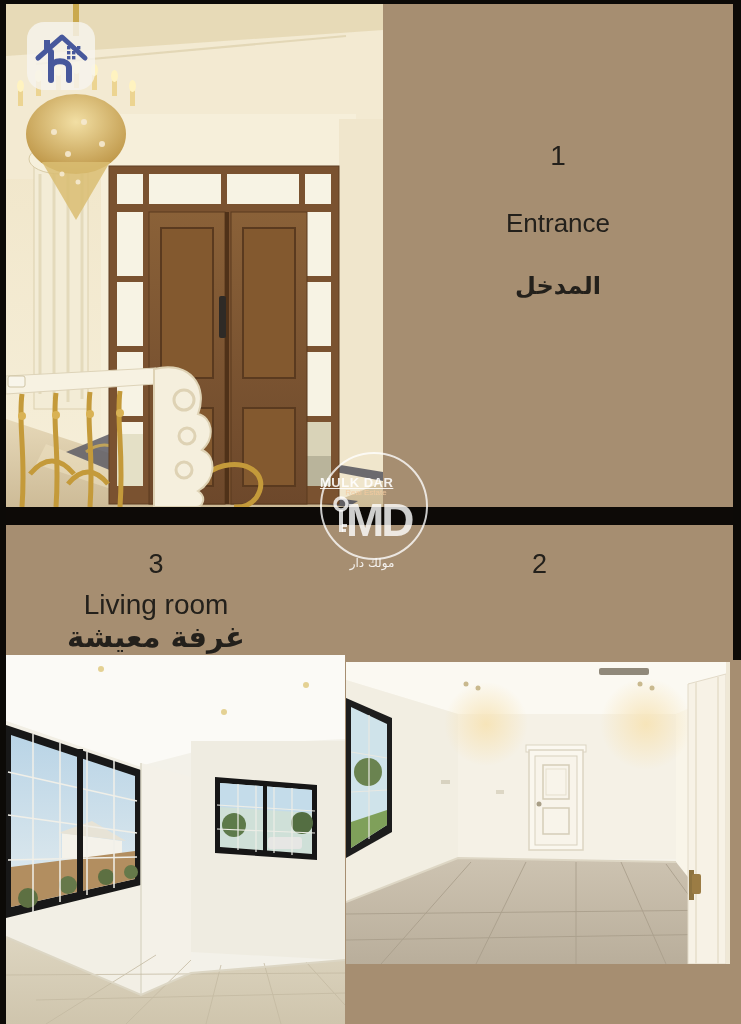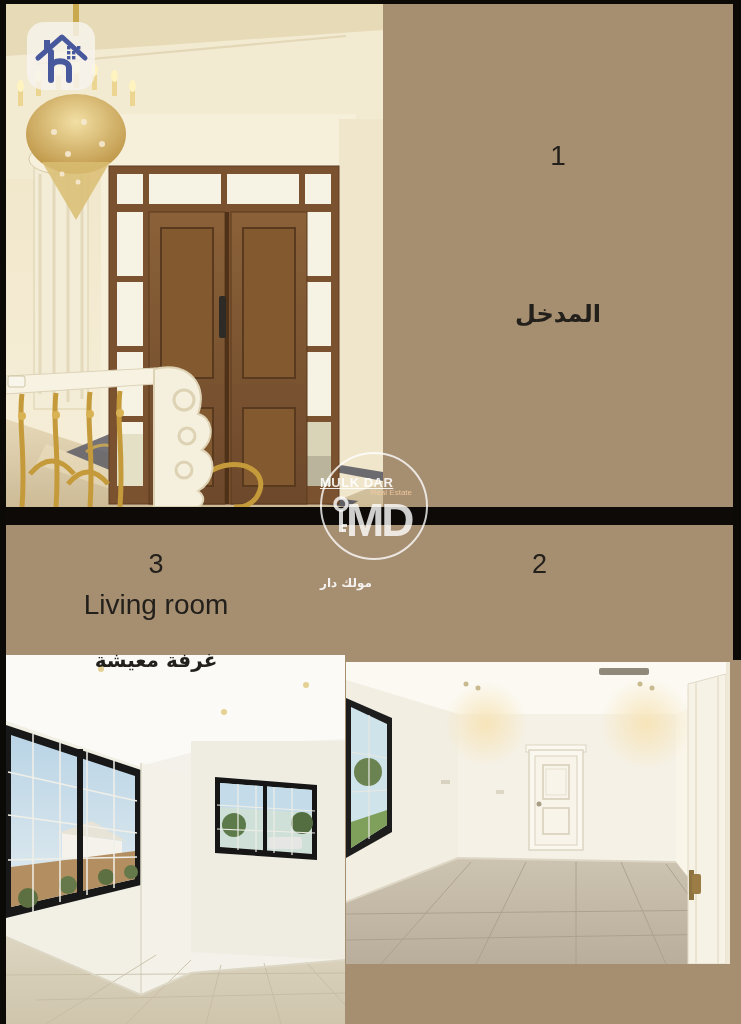--- a/index.html
+++ b/index.html
@@ -2,21 +2,21 @@
 <html><head>
 <meta charset="utf-8">
 <style>
   html,body{margin:0;padding:0;background:#444;}
   .canvas{
     position:relative;width:741px;height:1024px;overflow:hidden;
     background:#a68e71;
     font-family:"Liberation Sans",sans-serif;
     color:#23201b;
   }
-  .ar{font-family:"DejaVu Sans",sans-serif;margin-top:28px;}
+  .ar{font-family:"DejaVu Sans",sans-serif;}
   
   .frame-top{position:absolute;left:0;top:0;width:741px;height:4px;background:#0c0a07;z-index:4;}
   .frame-left{position:absolute;left:0;top:0;width:6px;height:1024px;background:#0c0a07;z-index:4;}
   .frame-right{position:absolute;left:733px;top:0;width:8px;height:660px;background:#0c0a07;z-index:4;}
   .divider{position:absolute;left:0;top:507px;width:741px;height:18px;background:#0d0a07;z-index:3;}
   
   .photo{position:absolute;overflow:hidden;z-index:1;}
   .photo svg{display:block;}
   #photo-entrance{left:6px;top:4px;width:377px;height:503px;}
   #photo-living{left:6px;top:655px;width:339px;height:369px;}
@@ -26,33 +26,33 @@
   .panel .num{position:absolute;top:140px;width:100%;text-align:center;font-size:28px;}
   .panel .en {position:absolute;top:208px;width:100%;text-align:center;font-size:26px;}
   .panel .arb{position:absolute;top:272px;width:100%;text-align:center;font-size:24px;font-weight:bold;}
   
   .labels{position:absolute;left:0;top:525px;width:741px;height:130px;background:#a68e71;z-index:2;}
   .label-group{position:absolute;top:0;height:130px;}
   #label-living{left:0;width:312px;}
   #label-entertainment{left:346px;width:387px;}
   .label-group .num{position:absolute;top:24px;width:100%;text-align:center;font-size:27px;}
   .label-group .en {position:absolute;top:64px;width:100%;text-align:center;font-size:28px;}
-  .label-group .arb{position:absolute;top:95px;width:100%;text-align:center;font-size:20px;font-weight:bold;}
+  .label-group .arb{position:absolute;top:95px;width:100%;text-align:center;font-size:29px;font-weight:bold;}
   
   .watermark{position:absolute;left:320px;top:452px;width:110px;height:112px;z-index:9;}
   .wm-circle{position:absolute;left:0;top:0;width:104px;height:104px;border:2.5px solid rgba(255,255,255,.78);
              border-radius:50%;}
   .wm-brand{position:absolute;top:23px;width:100%;text-align:left;font-size:13px;font-weight:bold;
             color:rgba(255,255,255,.88);letter-spacing:.5px;text-decoration:underline;}
-  .wm-tagline{position:absolute;top:36px;left:0;width:92px;text-align:right;font-size:8px;
+  .wm-tagline{position:absolute;top:36px;left:0;width:92px;text-align:center;font-size:8px;
             color:rgba(244,203,160,.9);}
   .wm-mono{position:absolute;top:45px;left:26px;font-size:46px;font-weight:800;
             color:rgba(255,255,255,.8);letter-spacing:-3px;line-height:1;}
   .wm-key{position:absolute;left:13px;top:44px;}
-  .wm-ar{position:absolute;top:96px;width:104px;text-align:left;font-size:12px;font-weight:bold;
+  .wm-ar{position:absolute;top:104px;width:104px;text-align:center;font-size:12px;font-weight:normal;
             color:rgba(255,255,255,.88);}
   
   .logo-badge{position:absolute;left:27px;top:22px;width:68px;height:68px;z-index:8;
             background:rgba(246,244,238,.82);border-radius:17px;}
 </style>
 </head>
 <body>
 
 <div class="canvas">
 
@@ -181,20 +181,21 @@
             <circle cx="-14" cy="112" r="2.5"></circle>
         </g>
       </g>
 
       <rect x="2" y="372" width="17" height="11" rx="2" fill="#f8f5ea" stroke="#cfc4a4"></rect>
     </svg>
   </div>
 
   <div class="panel">
     <div class="num">1</div>
+    <div class="en">Entrance</div>
     <div class="arb ar" dir="rtl">المدخل</div>
   </div>
 
   <div class="divider"></div>
 
   <div class="labels">
     <div class="label-group" id="label-living">
       <div class="num">3</div>
       <div class="en">Living room</div>
       <div class="arb ar" dir="rtl">غرفة معيشة</div>

